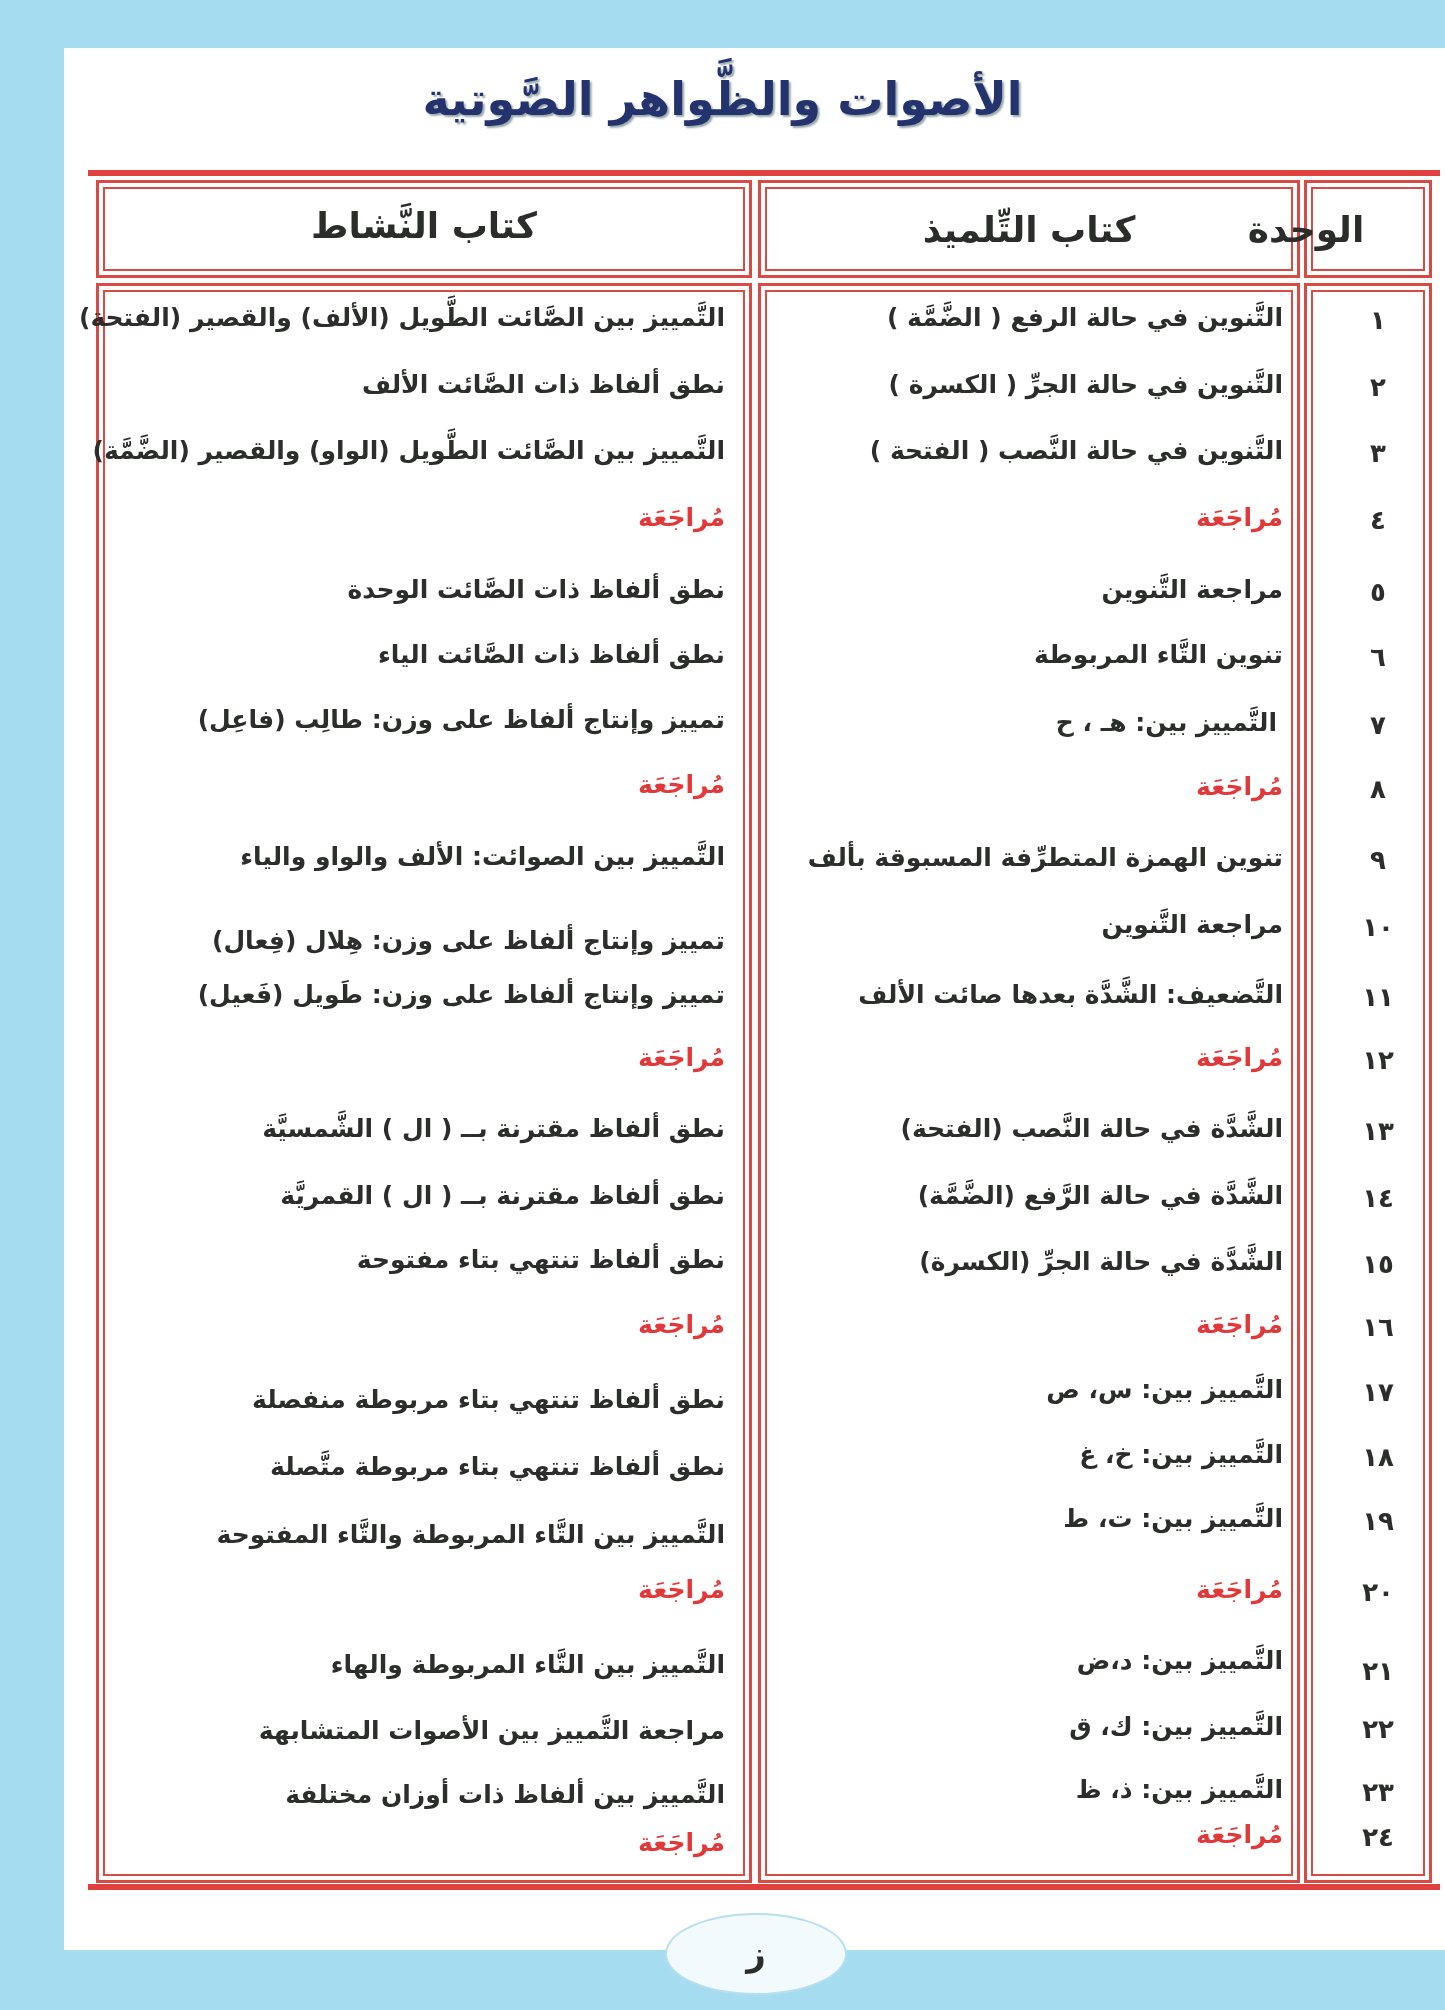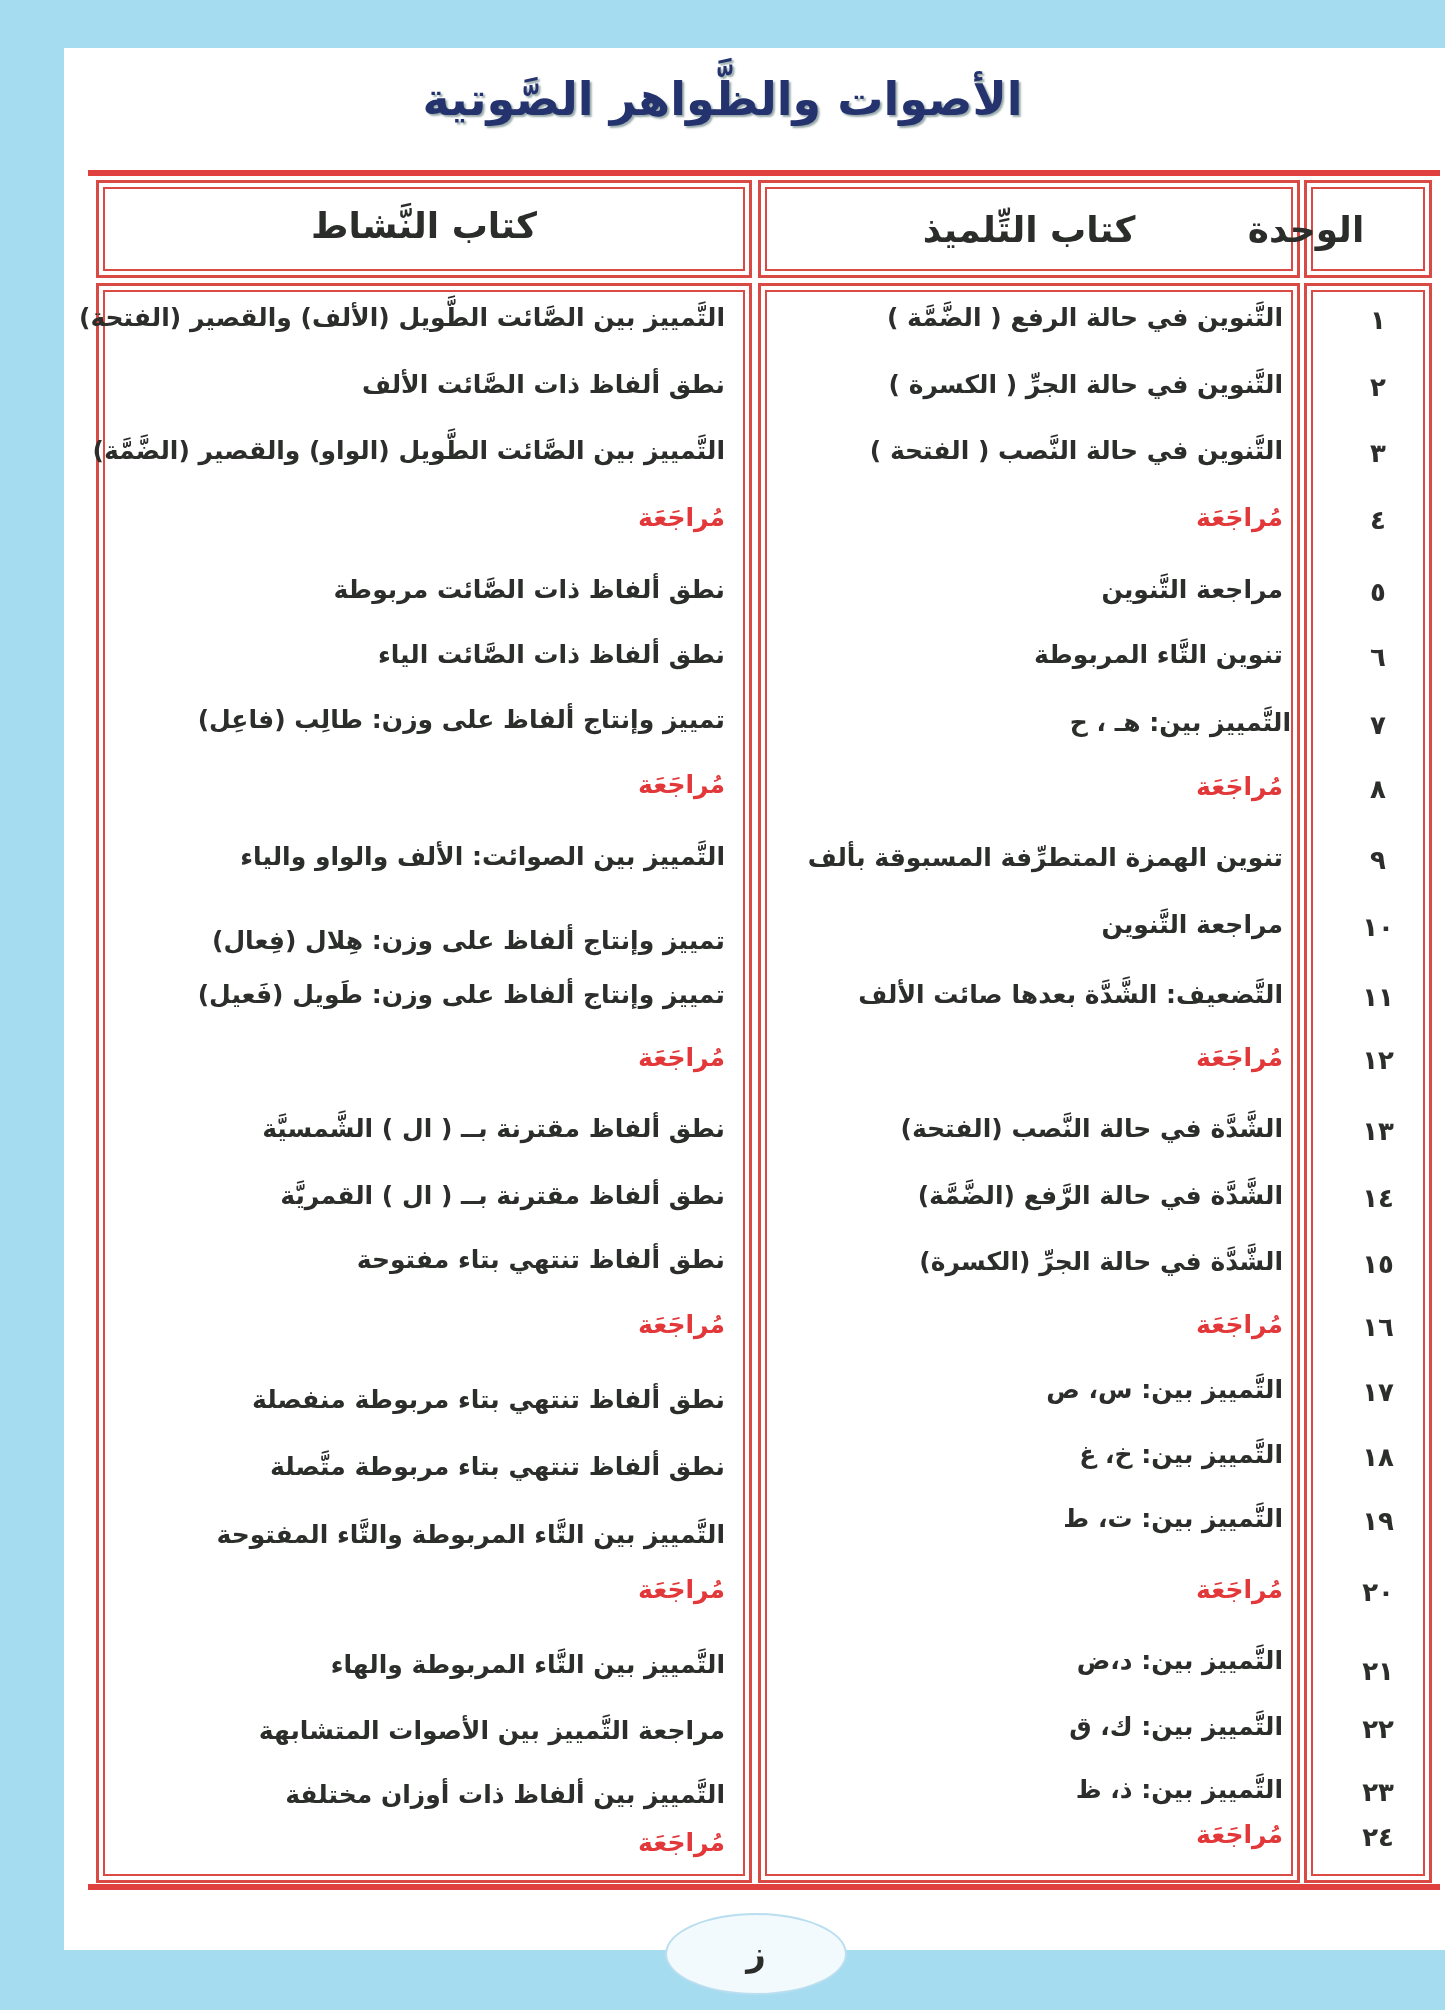--- a/index.html
+++ b/index.html
@@ -144,21 +144,21 @@
     <div class="row-text" style="right: 162px; top: 370px;">التَّنوين في حالة الجرِّ ( الكسرة )</div>
     <div class="num" style="left: 1348px; top: 438px;">٣</div>
     <div class="row-text" style="right: 162px; top: 436px;">التَّنوين في حالة النَّصب ( الفتحة )</div>
     <div class="num" style="left: 1348px; top: 505px;">٤</div>
     <div class="row-text review" style="right: 162px; top: 503px;">مُراجَعَة</div>
     <div class="num" style="left: 1348px; top: 577px;">٥</div>
     <div class="row-text" style="right: 162px; top: 575px;">مراجعة التَّنوين</div>
     <div class="num" style="left: 1348px; top: 642px;">٦</div>
     <div class="row-text" style="right: 162px; top: 640px;">تنوين التَّاء المربوطة</div>
     <div class="num" style="left: 1348px; top: 710px;">٧</div>
-    <div class="row-text" style="right: 154px; top: 708px;">التَّمييز بين: هـ ، ح</div>
+    <div class="row-text" style="right: 168px; top: 708px;">التَّمييز بين: هـ ، ح</div>
     <div class="num" style="left: 1348px; top: 774px;">٨</div>
     <div class="row-text review" style="right: 162px; top: 772px;">مُراجَعَة</div>
     <div class="num" style="left: 1348px; top: 845px;">٩</div>
     <div class="row-text" style="right: 162px; top: 843px;">تنوين الهمزة المتطرِّفة المسبوقة بألف</div>
     <div class="num" style="left: 1348px; top: 912px;">١٠</div>
     <div class="row-text" style="right: 162px; top: 910px;">مراجعة التَّنوين</div>
     <div class="num" style="left: 1348px; top: 982px;">١١</div>
     <div class="row-text" style="right: 162px; top: 980px;">التَّضعيف: الشَّدَّة بعدها صائت الألف</div>
     <div class="num" style="left: 1348px; top: 1045px;">١٢</div>
     <div class="row-text review" style="right: 162px; top: 1043px;">مُراجَعَة</div>
@@ -186,21 +186,21 @@
     <div class="row-text" style="right: 162px; top: 1775px;">التَّمييز بين: ذ، ظ</div>
     <div class="num" style="left: 1348px; top: 1822px;">٢٤</div>
     <div class="row-text review" style="right: 162px; top: 1820px;">مُراجَعَة</div>
   </div>
 
 <div id="activity-rows">
     <div class="row-text" style="right: 720px; top: 303px;">التَّمييز بين الصَّائت الطَّويل (الألف) والقصير (الفتحة)</div>
     <div class="row-text" style="right: 720px; top: 370px;">نطق ألفاظ ذات الصَّائت الألف</div>
     <div class="row-text" style="right: 720px; top: 436px;">التَّمييز بين الصَّائت الطَّويل (الواو) والقصير (الضَّمَّة)</div>
     <div class="row-text review" style="right: 720px; top: 503px;">مُراجَعَة</div>
-    <div class="row-text" style="right: 720px; top: 575px;">نطق ألفاظ ذات الصَّائت مربوطة</div>
+    <div class="row-text" style="right: 720px; top: 575px;">نطق ألفاظ ذات الصَّائت الوحدة</div>
     <div class="row-text" style="right: 720px; top: 640px;">نطق ألفاظ ذات الصَّائت الياء</div>
     <div class="row-text" style="right: 720px; top: 705px;">تمييز وإنتاج ألفاظ على وزن: طالِب (فاعِل)</div>
     <div class="row-text review" style="right: 720px; top: 770px;">مُراجَعَة</div>
     <div class="row-text" style="right: 720px; top: 842px;">التَّمييز بين الصوائت: الألف والواو والياء</div>
     <div class="row-text" style="right: 720px; top: 910px; margin-top: 16px;">تمييز وإنتاج ألفاظ على وزن: هِلال (فِعال)</div>
     <div class="row-text" style="right: 720px; top: 980px;">تمييز وإنتاج ألفاظ على وزن: طَويل (فَعيل)</div>
     <div class="row-text review" style="right: 720px; top: 1043px;">مُراجَعَة</div>
     <div class="row-text" style="right: 720px; top: 1114px;">نطق ألفاظ مقترنة بــ ( ال ) الشَّمسيَّة</div>
     <div class="row-text" style="right: 720px; top: 1181px;">نطق ألفاظ مقترنة بــ ( ال ) القمريَّة</div>
     <div class="row-text" style="right: 720px; top: 1245px;">نطق ألفاظ تنتهي بتاء مفتوحة</div>

